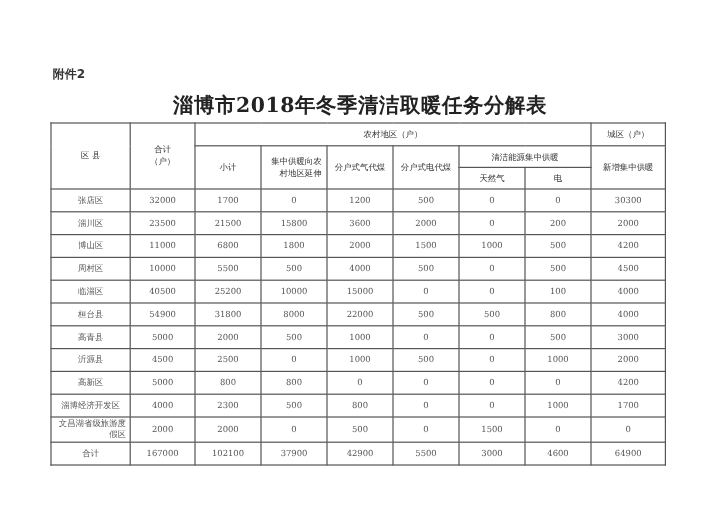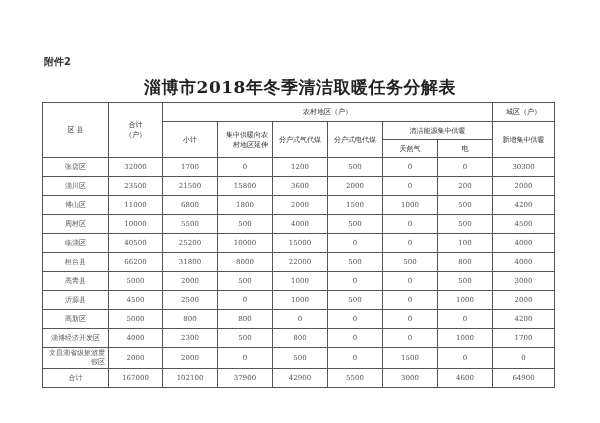--- a/index.html
+++ b/index.html
@@ -109,21 +109,21 @@
       <td>25200</td>
       <td>10000</td>
       <td>15000</td>
       <td>0</td>
       <td>0</td>
       <td>100</td>
       <td>4000</td>
     </tr>
     <tr>
       <td class="name">桓台县</td>
-      <td>66200</td>
+      <td>54900</td>
       <td>31800</td>
       <td>8000</td>
       <td>22000</td>
       <td>500</td>
       <td>500</td>
       <td>800</td>
       <td>4000</td>
     </tr>
     <tr>
       <td class="name">高青县</td>

